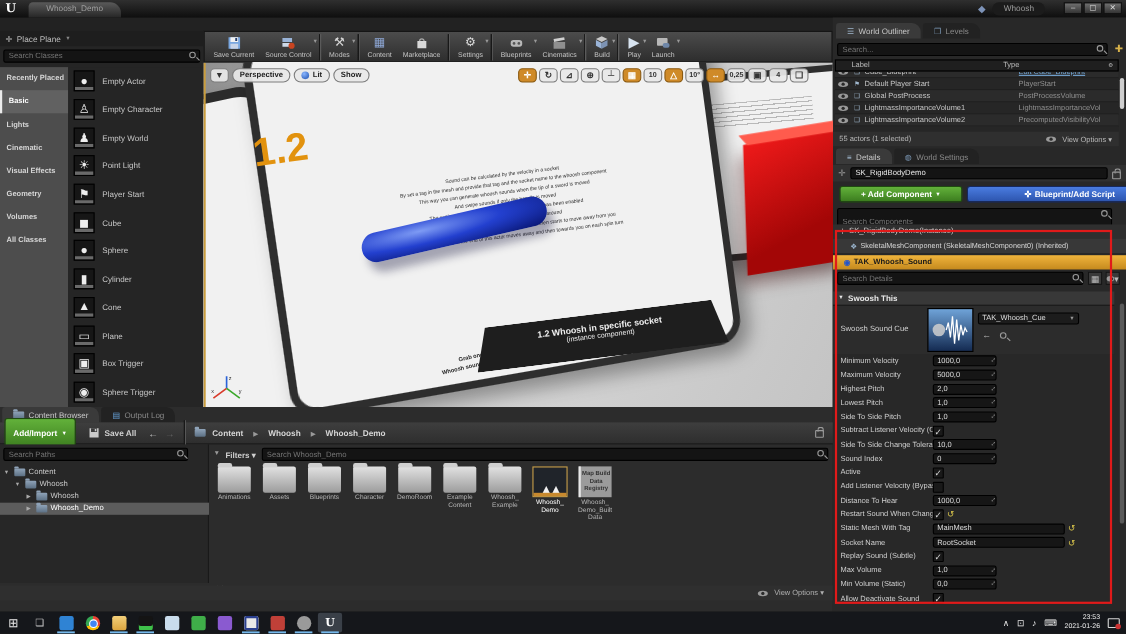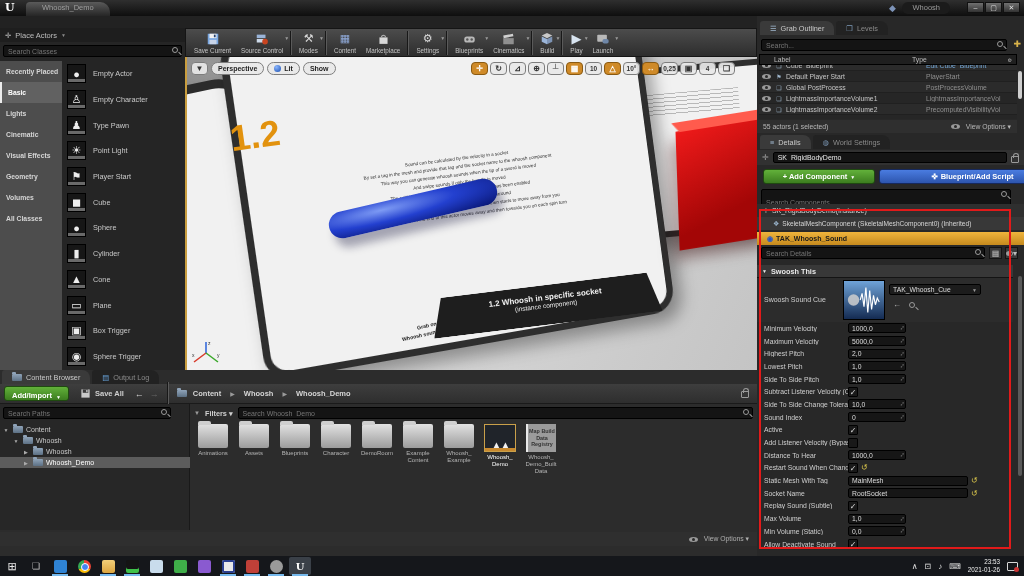--- a/index.html
+++ b/index.html
@@ -115,21 +115,21 @@
   .chk i{visibility:hidden;font-style:normal}
   .chk.on i{visibility:visible}
   .revert{color:#d9c54b;font-size:8px;margin-left:3px}
   #red-annot{left:2px;top:193px;width:252px;height:340px;border:2px solid #e11a1a;pointer-events:none;z-index:50}
   .vscroll{position:absolute;width:4px;border-radius:2px}
 
   
   #cbrowser{left:0;top:370px;width:757px;height:186px;background:#2c2c2c}
   #cb-tabs{left:0;top:0;display:flex;gap:2px;padding-left:2px}
   #cb-toolbar{left:0;top:14px;width:757px;height:20px;background:linear-gradient(#3e3e3e,#2e2e2e);border-bottom:1px solid #1a1a1a;display:flex;align-items:center;gap:6px;padding:0 4px}
-  #btn-add{height:15px;background:linear-gradient(#62b13a,#3c7d1f);border:1px solid #1f4a10;border-radius:3px;color:#fff;font-size:7.5px;font-weight:bold;display:flex;align-items:flex-end;padding:0 7px;gap:4px}
+  #btn-add{height:28px;background:linear-gradient(#62b13a,#3c7d1f);border:1px solid #1f4a10;border-radius:3px;color:#fff;font-size:7.5px;font-weight:bold;display:flex;align-items:center;padding:0 7px;gap:4px}
   #btn-saveall{height:15px;display:flex;align-items:center;gap:4px;color:#d0d0d0;font-size:7.5px;font-weight:bold;padding:0 5px}
   .navarr{font-size:9px;color:#cfcfcf}
   .navarr.off{color:#666}
   .crumb{font-size:7.5px;color:#d6d6d6;font-weight:bold}
   .csep{font-size:6px;color:#9a9a9a;margin:0 3px}
   #cb-lock{position:absolute;right:8px;top:4px}
   #cb-sources{left:0;top:34px;width:190px;height:126px;background:#272727;border-right:1px solid #191919}
   #sp-box{left:3px;top:3px;width:168px;height:12px}
   .trow{height:11px;display:flex;align-items:center;font-size:7px;color:#c9c9c9;gap:3px}
   .trow.sel{background:#5c5c5c;color:#fff}
@@ -278,21 +278,21 @@
           </svg>
         </span>
       <span class="lb">Launch</span>
         <span class="dd">▼</span>
     </div>
   </div>
 
   <div class="abs" id="leftpanel">
     <div class="abs" id="pa-head">
       <span>✛</span>
-      <span>Place Actors</span>
+      <span>Place Plane</span>
       <span style="font-size:5px;color:#888">▼</span>
     </div>
     <div class="abs" id="pa-search" style="position:absolute">
       <input class="sbox" placeholder="Search Classes" style="">
       <span class="mag"></span>
     </div>
     <div class="abs" id="pa-cats">
       <div class="cat">Recently Placed</div>
       <div class="cat sel">Basic</div>
       <div class="cat">Lights</div>
@@ -306,21 +306,21 @@
       <div class="pitem">
           <span class="thumb">●</span>
           <span class="lb">Empty Actor</span>
         </div>
       <div class="pitem">
           <span class="thumb">♙</span>
           <span class="lb">Empty Character</span>
         </div>
       <div class="pitem">
           <span class="thumb">♟</span>
-          <span class="lb">Type Pawn</span>
+          <span class="lb">Empty World</span>
         </div>
       <div class="pitem">
           <span class="thumb">☀</span>
           <span class="lb">Point Light</span>
         </div>
       <div class="pitem">
           <span class="thumb">⚑</span>
           <span class="lb">Player Start</span>
         </div>
       <div class="pitem">
@@ -420,21 +420,21 @@
         <text x="26" y="17" font-size="5" fill="#333">y</text>
         <text x="17" y="5" font-size="5" fill="#333">z</text>
     </svg>
   </div>
 
   <div class="abs" id="rightpanel">
 
     <div class="hdrrow abs" style="left:0;top:5px">
       <span class="ptab">
           <i style="font-style:normal;color:#9fb6cc">☰</i>
-          <span>Grab Outliner</span>
+          <span>World Outliner</span>
         </span>
       <span class="ptab off">
           <i style="font-style:normal;color:#7d9ab8">❒</i>
           <span>Levels</span>
         </span>
     </div>
     <div class="abs" id="wo-search" style="position:absolute">
       <input class="sbox" placeholder="Search..." style="">
       <span class="mag"></span>
     </div>

